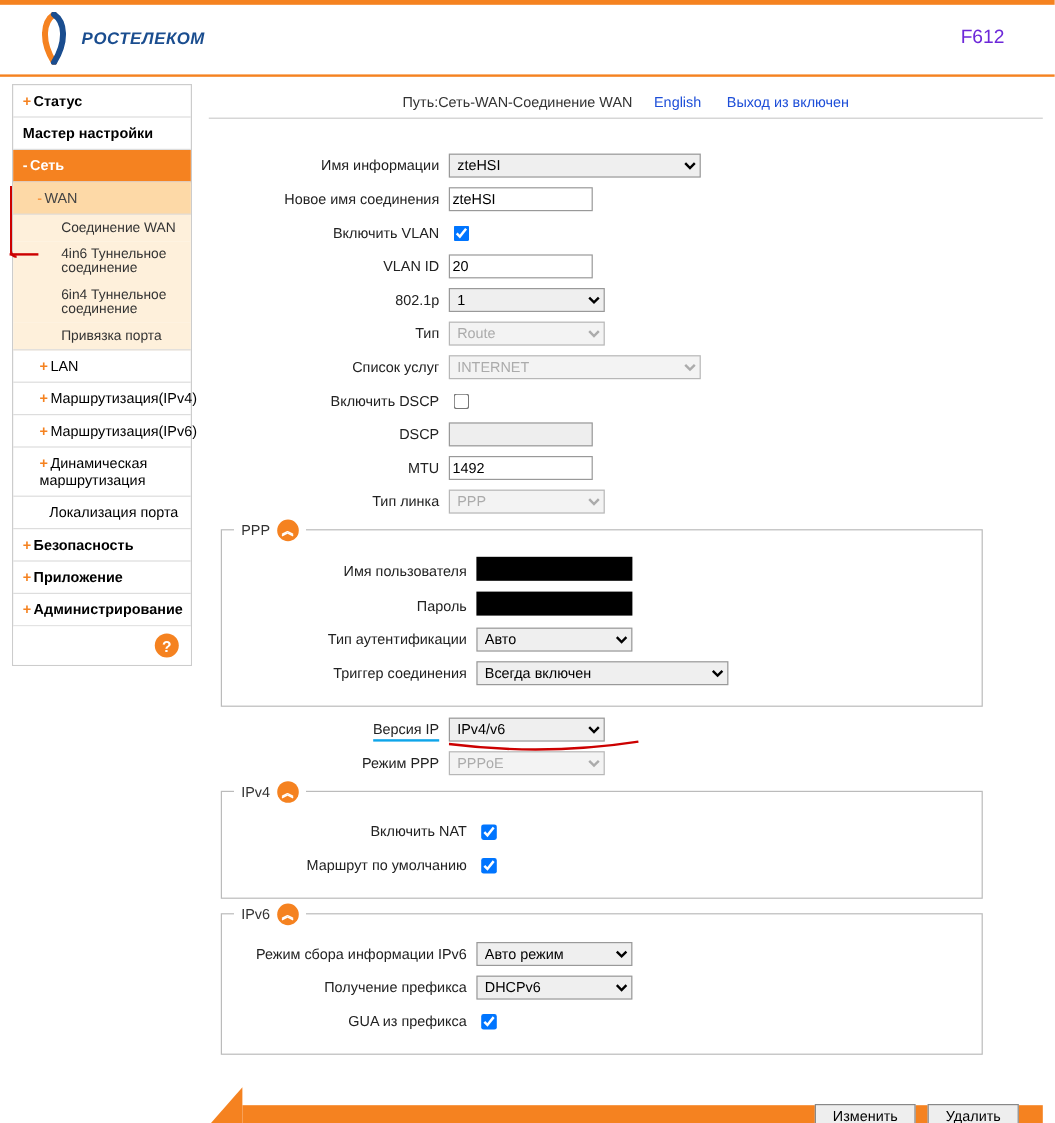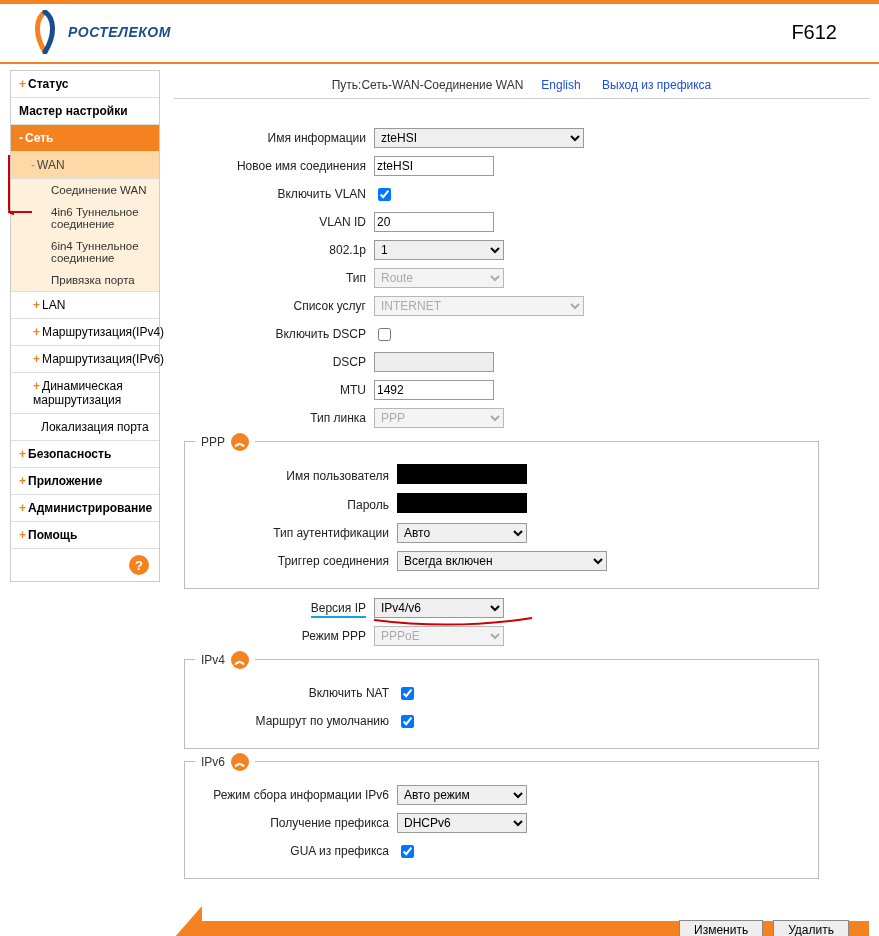--- a/index.html
+++ b/index.html
@@ -14,21 +14,21 @@
   .topbar { height: 4px; background: #f58220; width: 100%; }
   .header {
     display: flex;
     align-items: center;
     justify-content: space-between;
     padding: 6px 30px 8px 30px;
   }
   .logo { display: flex; align-items: center; gap: 8px; font-style: italic; }
   .logo-text { font-weight: bold; color: #1a4d8f; font-size: 14px; letter-spacing: 0.5px; }
   .logo-svg { width: 30px; height: 44px; }
-  .model { font-size: 20px; color: #000000; margin-right: 12px; }
+  .model { font-size: 16px; color: #6d28d9; margin-right: 12px; }
   .sep { height: 2px; background: #f58220; width: 100%; }
   .layout {
     display: flex;
     padding: 6px 10px 0 10px;
     gap: 14px;
     align-items: flex-start;
   }
   .sidebar {
     width: 150px;
     border: 1px solid #ccc;
@@ -175,32 +175,31 @@
     <div class="menu-item l3"><span>6in4 Туннельное соединение</span></div>
     <div class="menu-item l3 last-l3"><span>Привязка порта</span></div>
     <div class="menu-item l2b"><span class="plus">+</span><span>LAN</span></div>
     <div class="menu-item l2b"><span class="plus">+</span><span>Маршрутизация(IPv4)</span></div>
     <div class="menu-item l2b"><span class="plus">+</span><span>Маршрутизация(IPv6)</span></div>
     <div class="menu-item l2b"><span class="plus">+</span><span>Динамическая маршрутизация</span></div>
     <div class="menu-item l2c"><span>Локализация порта</span></div>
     <div class="menu-item l1 bold"><span class="plus">+</span><span>Безопасность</span></div>
     <div class="menu-item l1 bold"><span class="plus">+</span><span>Приложение</span></div>
     <div class="menu-item l1 bold"><span class="plus">+</span><span>Администрирование</span></div>
-    <div class="menu-item l1 bold"><span class="plus">+</span><span>Помощь</span></div>
     <div class="help-icon-row">
       <span class="help-circle">?</span>
     </div>
   </div>
 
   <div class="main">
     <div class="topline">
       <span>Путь:Сеть-WAN-Соединение WAN</span>
       <span class="topline-right">
         <a>English</a>
-        <a>Выход из префикса</a>
+        <a>Выход из включен</a>
       </span>
     </div>
 
     <div class="form-area">
       <div class="row">
           <div class="lbl">Имя информации</div>
         <div class="val"><select class="w-wide"><option>zteHSI</option></select></div>
         </div>
       <div class="row">
           <div class="lbl">Новое имя соединения</div>

